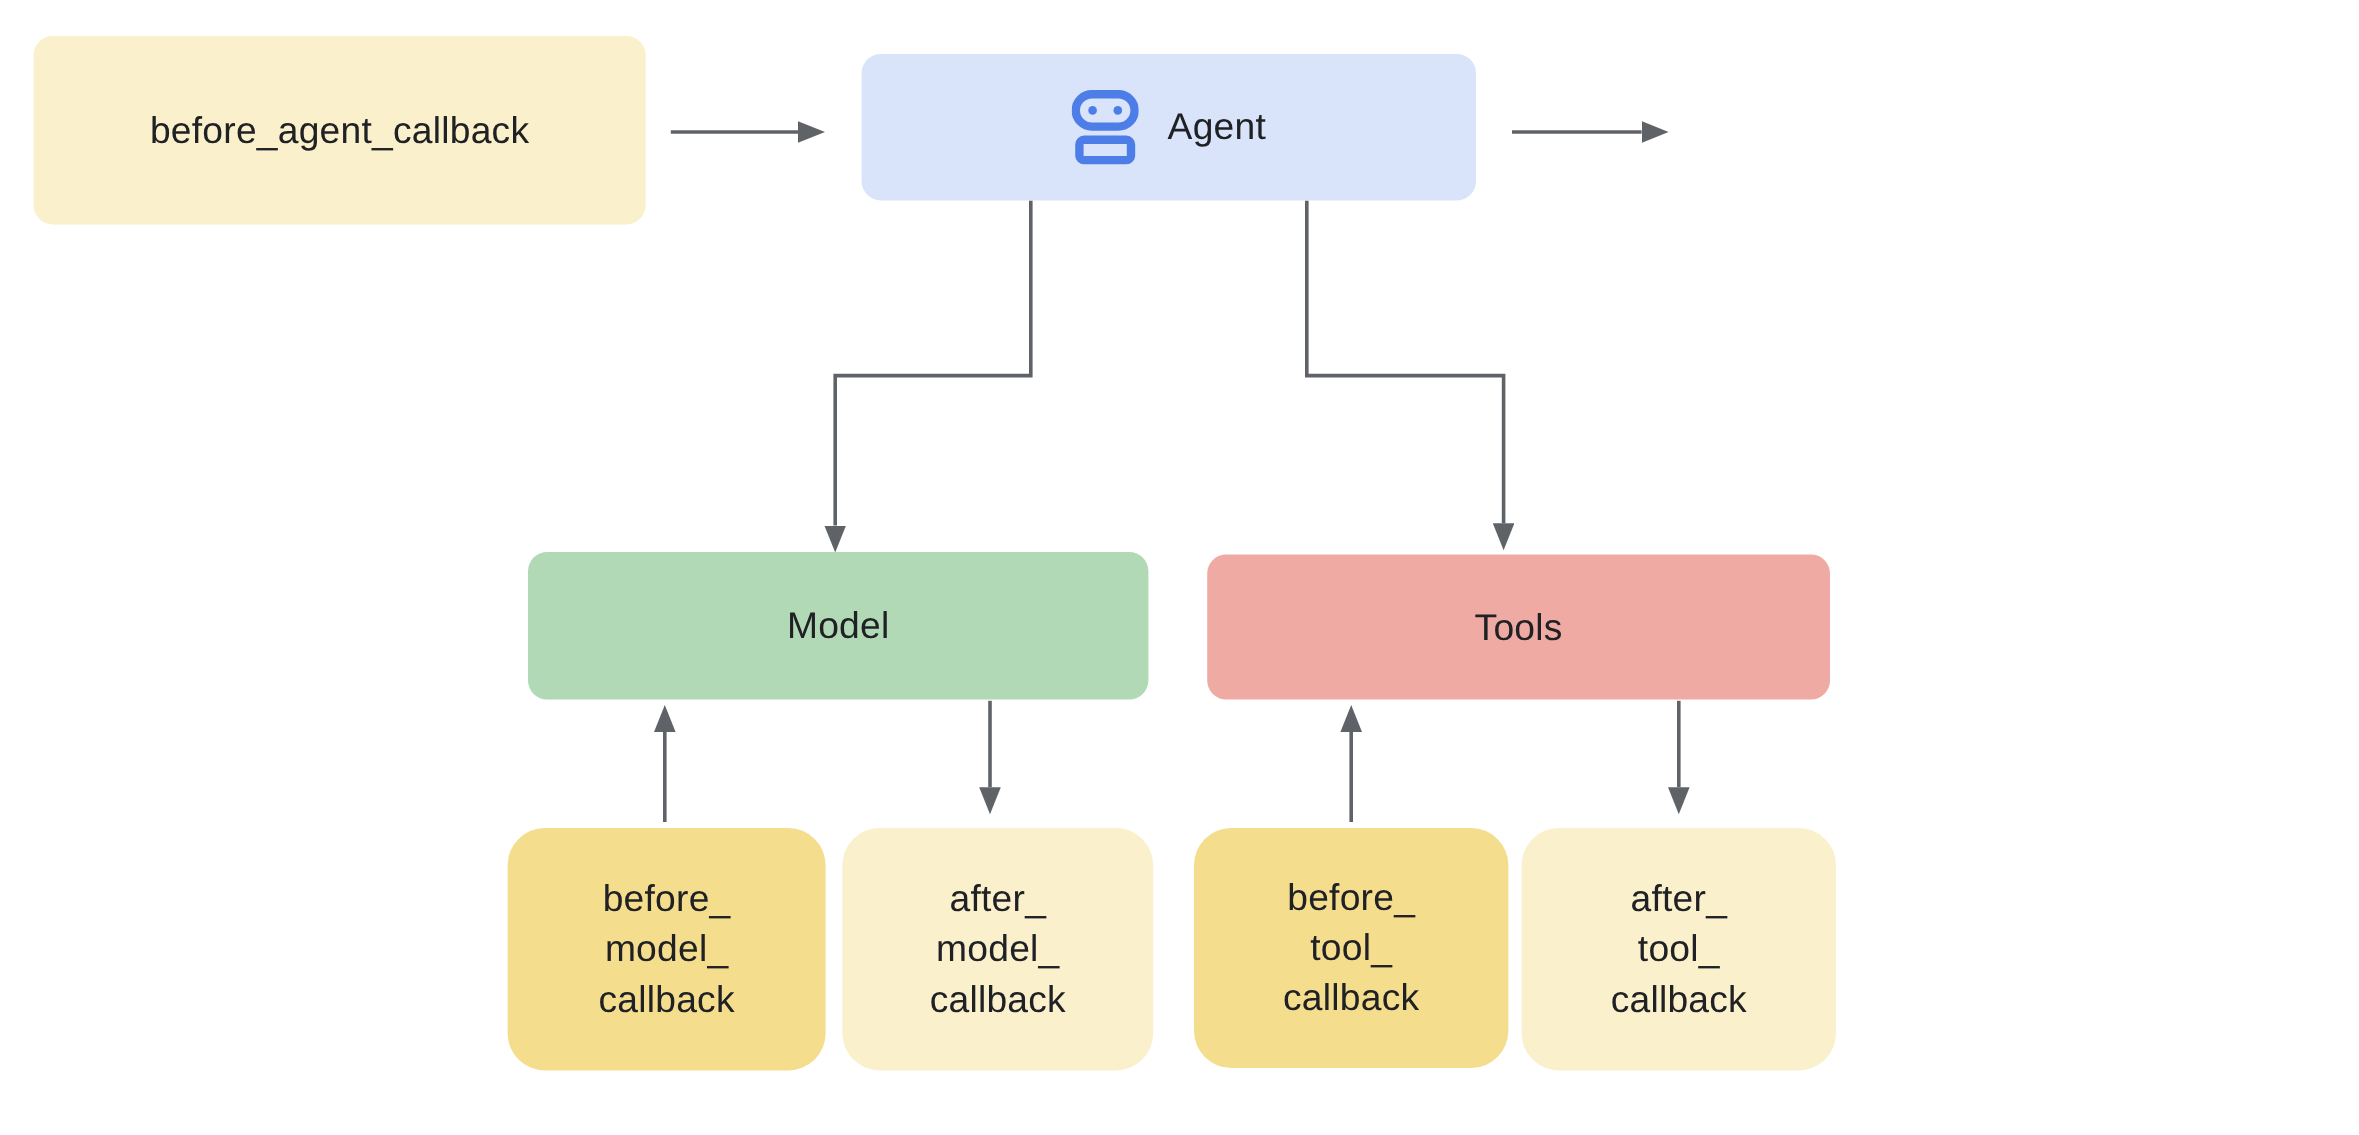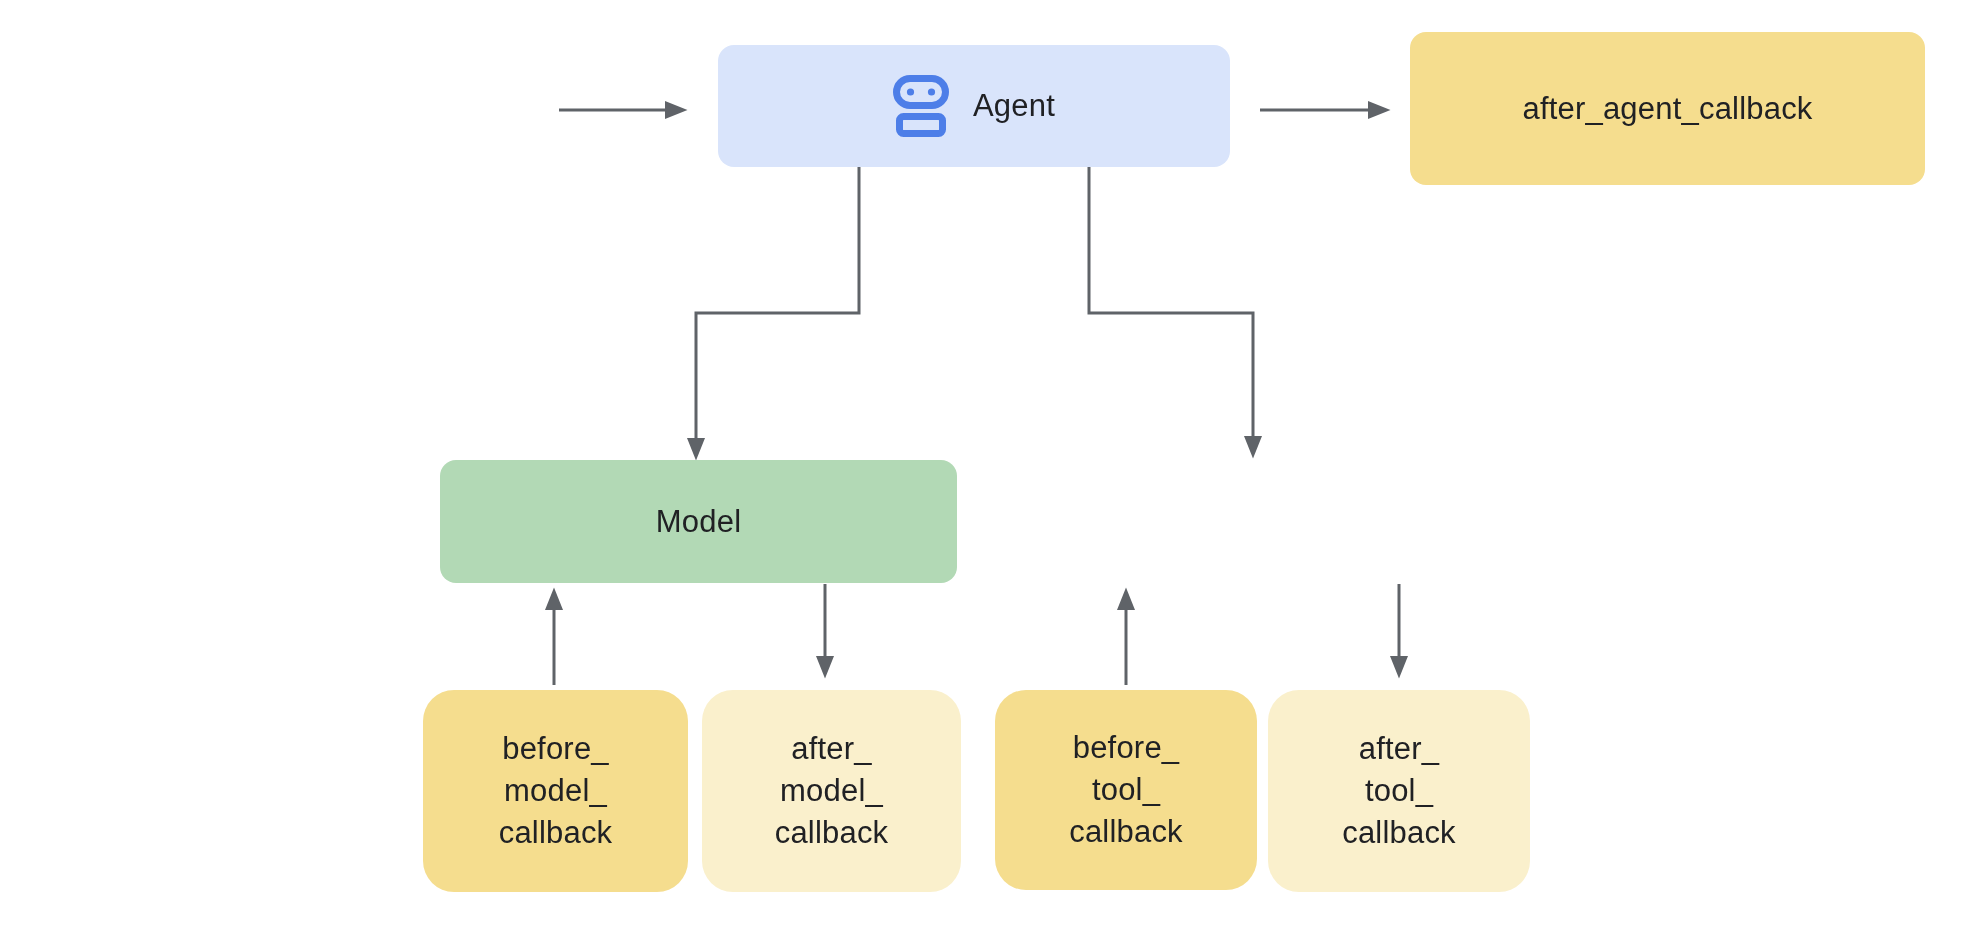--- a/index.html
+++ b/index.html
@@ -66,41 +66,44 @@
     <path class="conn" d="M559,110 H665" marker-end="url(#ah)"></path>
     <path class="conn" d="M1260,110 H1368" marker-end="url(#ah)"></path>
     <path class="conn" d="M859,167 V313 H696 V438" marker-end="url(#ah)"></path>
     <path class="conn" d="M1089,167 V313 H1253 V436" marker-end="url(#ah)"></path>
     <path class="conn" d="M554,685 V610" marker-end="url(#ah)"></path>
     <path class="conn" d="M825,584 V656" marker-end="url(#ah)"></path>
     <path class="conn" d="M1126,685 V610" marker-end="url(#ah)"></path>
     <path class="conn" d="M1399,584 V656" marker-end="url(#ah)"></path>
   </svg>
 
+  <div class="node box-before-agent fill-cream">
+    <span>before_agent_callback</span>
+  </div>
 
   <div class="node box-agent fill-blue">
     <span class="agent-icon">
       <svg viewBox="0 0 56 62" width="56" height="62" xmlns="http://www.w3.org/2000/svg">
         <rect x="3.5" y="3.5" width="49" height="27" rx="13.5" fill="none" stroke="var(--icon-blue)" stroke-width="7"></rect>
         <circle cx="17.5" cy="17" r="3.6" fill="var(--icon-blue)"></circle>
         <circle cx="38.5" cy="17" r="3.6" fill="var(--icon-blue)"></circle>
         <rect x="6.5" y="41.5" width="43" height="17" rx="4" fill="none" stroke="var(--icon-blue)" stroke-width="7"></rect>
       </svg>
     </span>
     <span>Agent</span>
   </div>
 
-  <div class="node box-after-agent fill-gold">
-    <span>after_agent_callback</span>
-  </div>
 
   <div class="node box-model fill-green">
     <span>Model</span>
   </div>
 
+  <div class="node box-tools fill-pink">
+    <span>Tools</span>
+  </div>
 
   <div class="node small box-before-model fill-gold">
     <span>before_</span>
     <span>model_</span>
     <span>callback</span>
   </div>
 
   <div class="node small box-after-model fill-cream">
     <span>after_</span>
     <span>model_</span>

